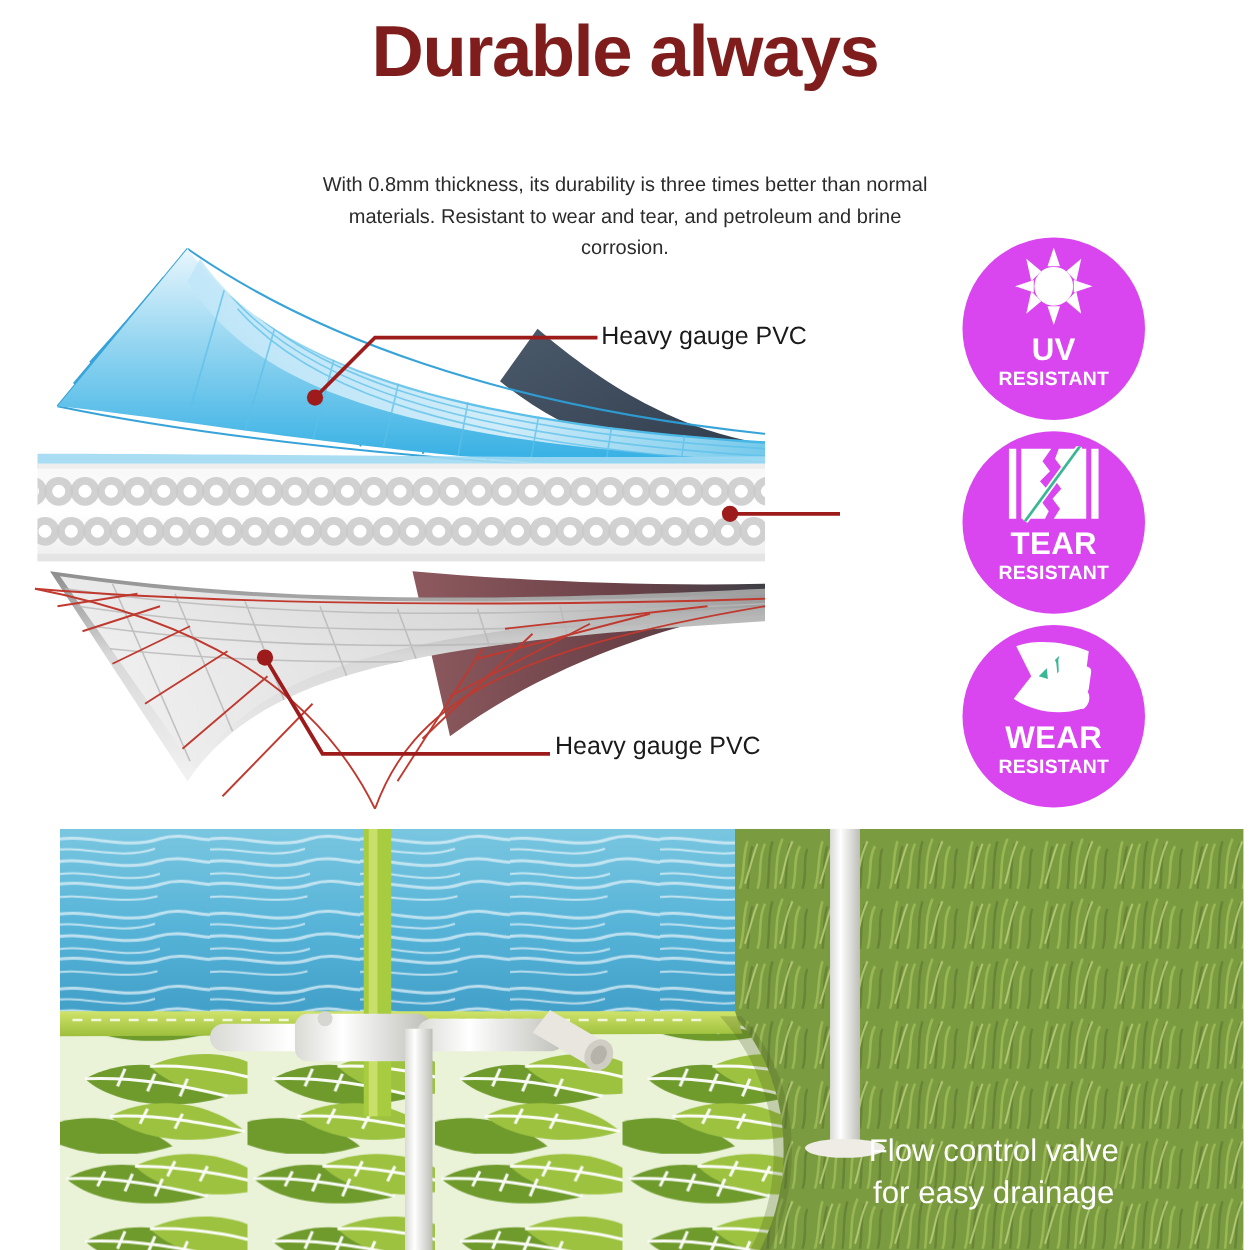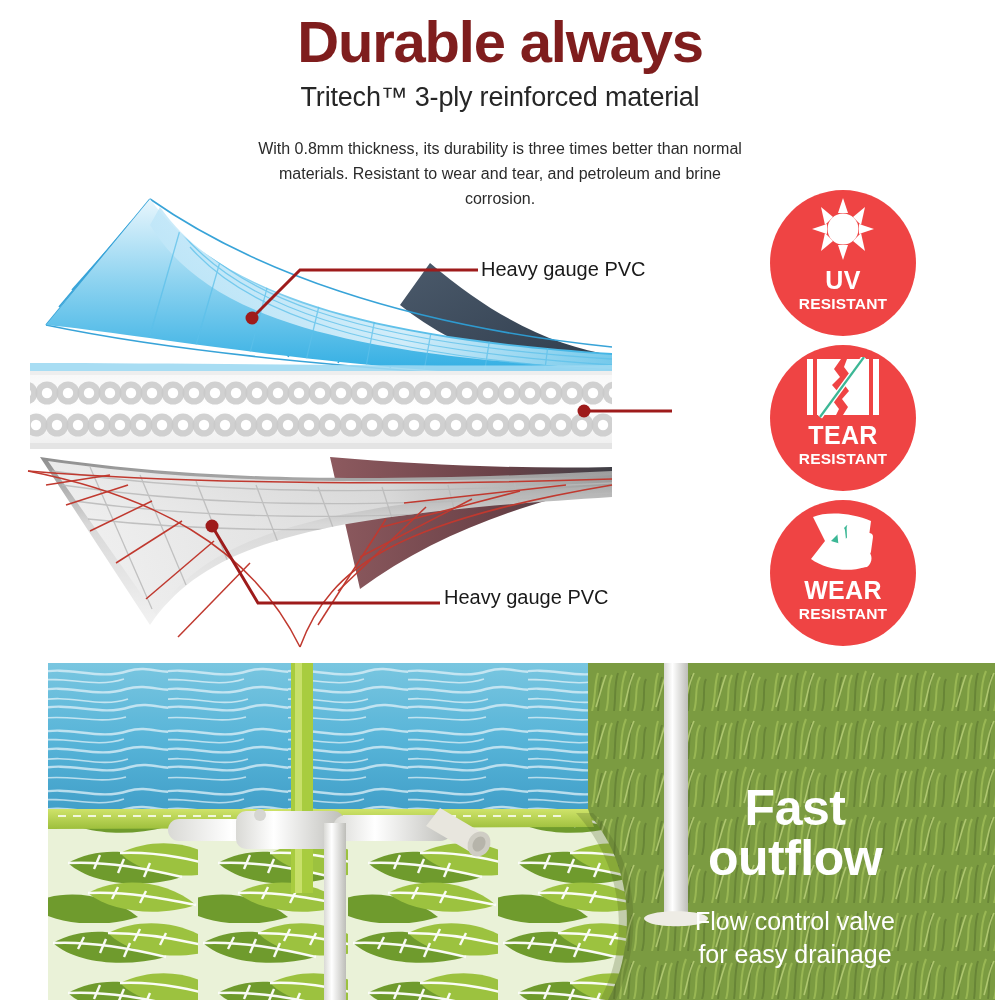--- a/index.html
+++ b/index.html
@@ -22,21 +22,21 @@
     font-size:27px;font-weight:400;color:#262626;letter-spacing:-0.2px;
   }
   .body-copy{
     position:absolute;left:255px;top:137px;width:490px;text-align:center;
     font-size:16px;line-height:1.55;color:#2b2b2b;font-weight:400;
   }
 
   
   .badge{
     position:absolute;width:146px;height:146px;border-radius:50%;
-    background:#ef4444;left:770px;
+    background:#d946ef;left:770px;
     display:flex;flex-direction:column;align-items:center;
     justify-content:flex-start;
   }
   #badge-uv{top:190px;}
   #badge-tear{top:345px;}
   #badge-wear{top:500px;}
   .badge .glyph{height:74px;width:100%;display:flex;align-items:center;justify-content:center;margin-top:6px;}
   .badge .b-title{
     color:#fff;font-size:25px;font-weight:bold;line-height:1;
     letter-spacing:.3px;margin-top:-2px;
@@ -74,21 +74,20 @@
     position:absolute;right:25px;top:905px;width:360px;text-align:center;
     color:#ffffff;font-size:25px;font-weight:400;line-height:1.3;
   }
 </style>
 </head>
 <body>
 
 <div class="stage">
 
   <div class="headline">Durable always</div>
-  <div class="subhead">Tritech™ 3-ply reinforced material</div>
   <div class="body-copy">With 0.8mm thickness, its durability is three times better than normal materials. Resistant to wear and tear, and petroleum and brine corrosion.</div>
 
   <div class="diagram">
     <svg width="770" height="470" viewBox="0 0 770 470" xmlns="http://www.w3.org/2000/svg">
       <defs>
         <linearGradient id="gBlueTop" x1="0" y1="0" x2="0" y2="1">
           <stop offset="0%" stop-color="#e8f6fd"></stop>
           <stop offset="45%" stop-color="#8ed3f0"></stop>
           <stop offset="100%" stop-color="#29ABE2"></stop>
         </linearGradient>
@@ -529,22 +528,18 @@
         <ellipse cx="431" cy="181" rx="6" ry="8" transform="rotate(30 431 181)" fill="#b6b4aa"></ellipse>
       </g>
 
       <rect x="616" y="0" width="24" height="255" fill="url(#gPipe)"></rect>
       <path d="M596 255 C 600 246, 656 246, 660 255 C 660 266, 596 266, 596 255 Z" fill="#eeece5"></path>
 
       <path d="M528 150 C 578 205, 582 282, 552 337 L 568 337 C 596 278, 592 198, 545 150 Z" fill="#4a5f23" opacity="0.25"></path>
     </svg>
   </div>
 
-  <div class="overlay-title">
-    <div>Fast</div>
-    <div>outflow</div>
-  </div>
   <div class="overlay-sub">
     <div>Flow control valve</div>
     <div>for easy drainage</div>
   </div>
 
 </div>
 
 </body></html>

